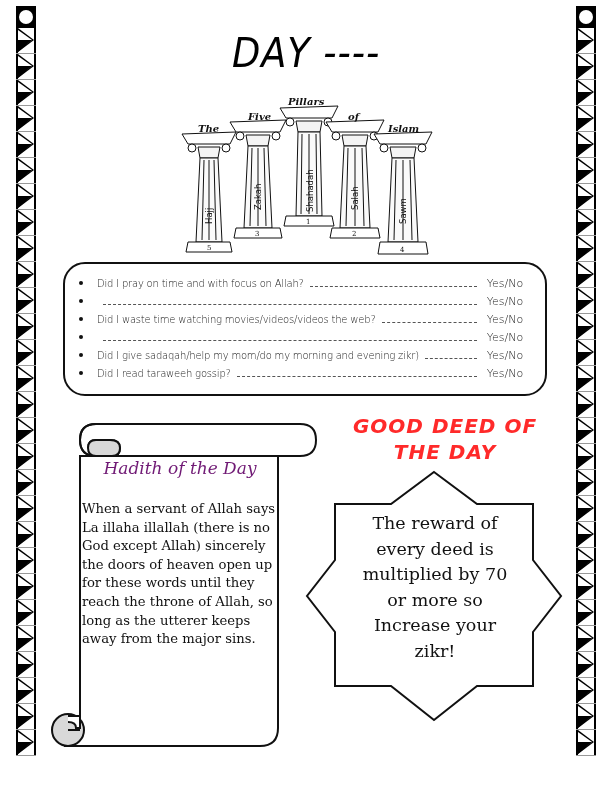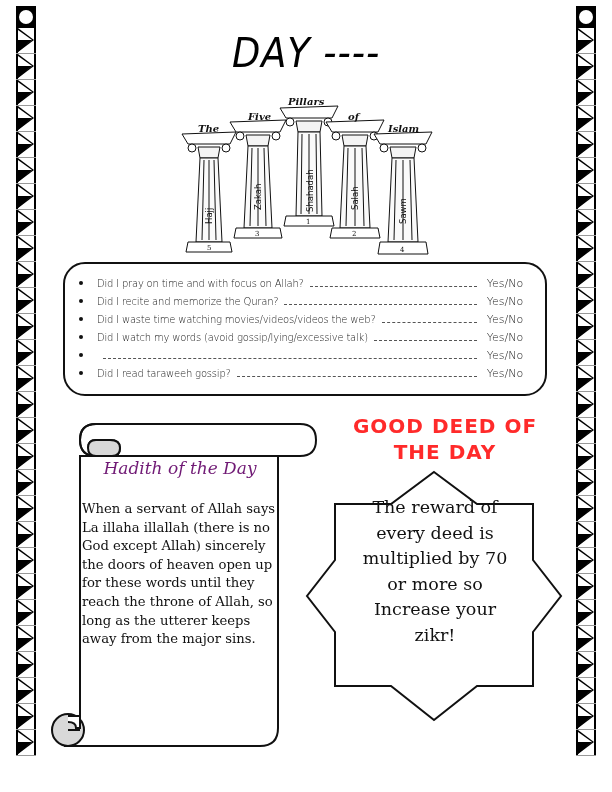--- a/index.html
+++ b/index.html
@@ -19,23 +19,23 @@
   .checklist li { position: relative; height: 18px; font-family: "DejaVu Sans", sans-serif; font-size: 10px; font-weight: 300; color: #222; display: flex; align-items: center; }
   .bullet { width: 4px; height: 4px; background: #111; border-radius: 50%; margin-right: 14px; flex: none; }
   .q-text { white-space: nowrap; letter-spacing: -0.2px; }
   .dash-fill { flex: 1; border-bottom: 1px dashed #555; margin: 0 6px; height: 0; position: relative; top: 3px; }
   .yn { width: 44px; flex: none; font-size: 11px; color: #222; margin-right: 18px; text-align: center; }
 
   .scroll { position: absolute; left: 50px; top: 420px; width: 280px; height: 330px; }
   .hadith-title { position: absolute; left: 80px; top: 458px; width: 200px; text-align: center; font-family: "DejaVu Serif", serif; font-style: italic; font-size: 17px; color: #701a75; }
   .hadith-body { position: absolute; left: 82px; top: 500px; width: 198px; font-family: "DejaVu Serif", serif; font-size: 13.2px; line-height: 18.6px; color: #111; }
 
-  .gd-title { position: absolute; left: 340px; top: 413px; width: 210px; text-align: center; font-family: "DejaVu Sans", sans-serif; font-weight: bold; font-size: 20px; line-height: 26px; color: #ff2a2a; letter-spacing: 1px; }
+  .gd-title { position: absolute; left: 340px; top: 413px; width: 210px; text-align: center; font-family: "DejaVu Sans", sans-serif; font-weight: bold; font-size: 20px; line-height: 26px; color: #ff2a2a; letter-spacing: 1px; font-style: italic; }
   .star { position: absolute; left: 305px; top: 470px; width: 258px; height: 252px; }
-  .star-text { position: absolute; left: 355px; top: 495px; width: 160px; text-align: center; font-family: "DejaVu Serif", serif; font-size: 17.5px; line-height: 25.5px; color: #111; }
+  .star-text { position: absolute; left: 355px; top: 511px; width: 160px; text-align: center; font-family: "DejaVu Serif", serif; font-size: 17.5px; line-height: 25.5px; color: #111; }
 </style>
 </head>
 <body>
 
 <div id="border-left" class="border-strip">
   <svg width="20" height="750" viewBox="0 0 20 750">
     <defs>
       <pattern id="tri" x="0" y="22" width="20" height="26" patternUnits="userSpaceOnUse">
         <rect x="0" y="0" width="20" height="26" fill="#fff"></rect>
         <polygon points="2,0 18,12 2,24" fill="#000"></polygon>
@@ -165,38 +165,37 @@
 <div class="checklist">
   <ul>
     <li>
       <span class="bullet"></span>
       <span class="q-text">Did I pray on time and with focus on Allah?</span>
       <span class="dash-fill"></span>
       <span class="yn">Yes/No</span>
     </li>
     <li>
       <span class="bullet"></span>
-      <span class="q-text">Did I recite and memorize the Quran?</span>
       <span class="dash-fill"></span>
       <span class="yn">Yes/No</span>
     </li>
     <li>
       <span class="bullet"></span>
       <span class="q-text">Did I waste time watching movies/videos/videos the web?</span>
       <span class="dash-fill"></span>
       <span class="yn">Yes/No</span>
     </li>
     <li>
       <span class="bullet"></span>
-      <span class="q-text">Did I watch my words (avoid gossip/lying/excessive talk)</span>
-      <span class="dash-fill"></span>
-      <span class="yn">Yes/No</span>
-    </li>
-    <li>
-      <span class="bullet"></span>
+      <span class="dash-fill"></span>
+      <span class="yn">Yes/No</span>
+    </li>
+    <li>
+      <span class="bullet"></span>
+      <span class="q-text">Did I give sadaqah/help my mom/do my morning and evening zikr)</span>
       <span class="dash-fill"></span>
       <span class="yn">Yes/No</span>
     </li>
     <li>
       <span class="bullet"></span>
       <span class="q-text">Did I read taraweeh gossip?</span>
       <span class="dash-fill"></span>
       <span class="yn">Yes/No</span>
     </li>
   </ul>

